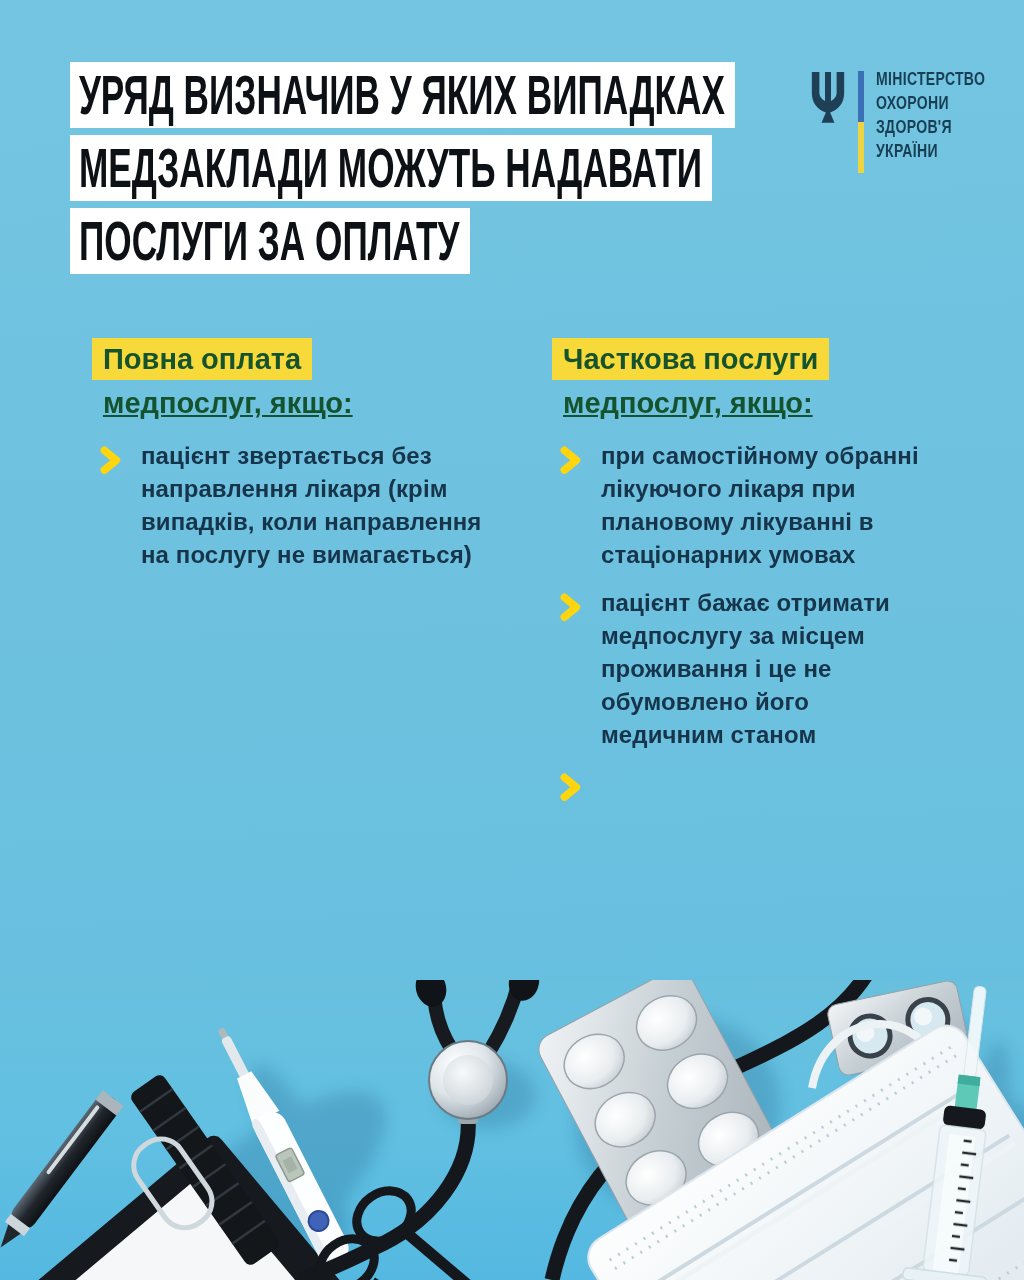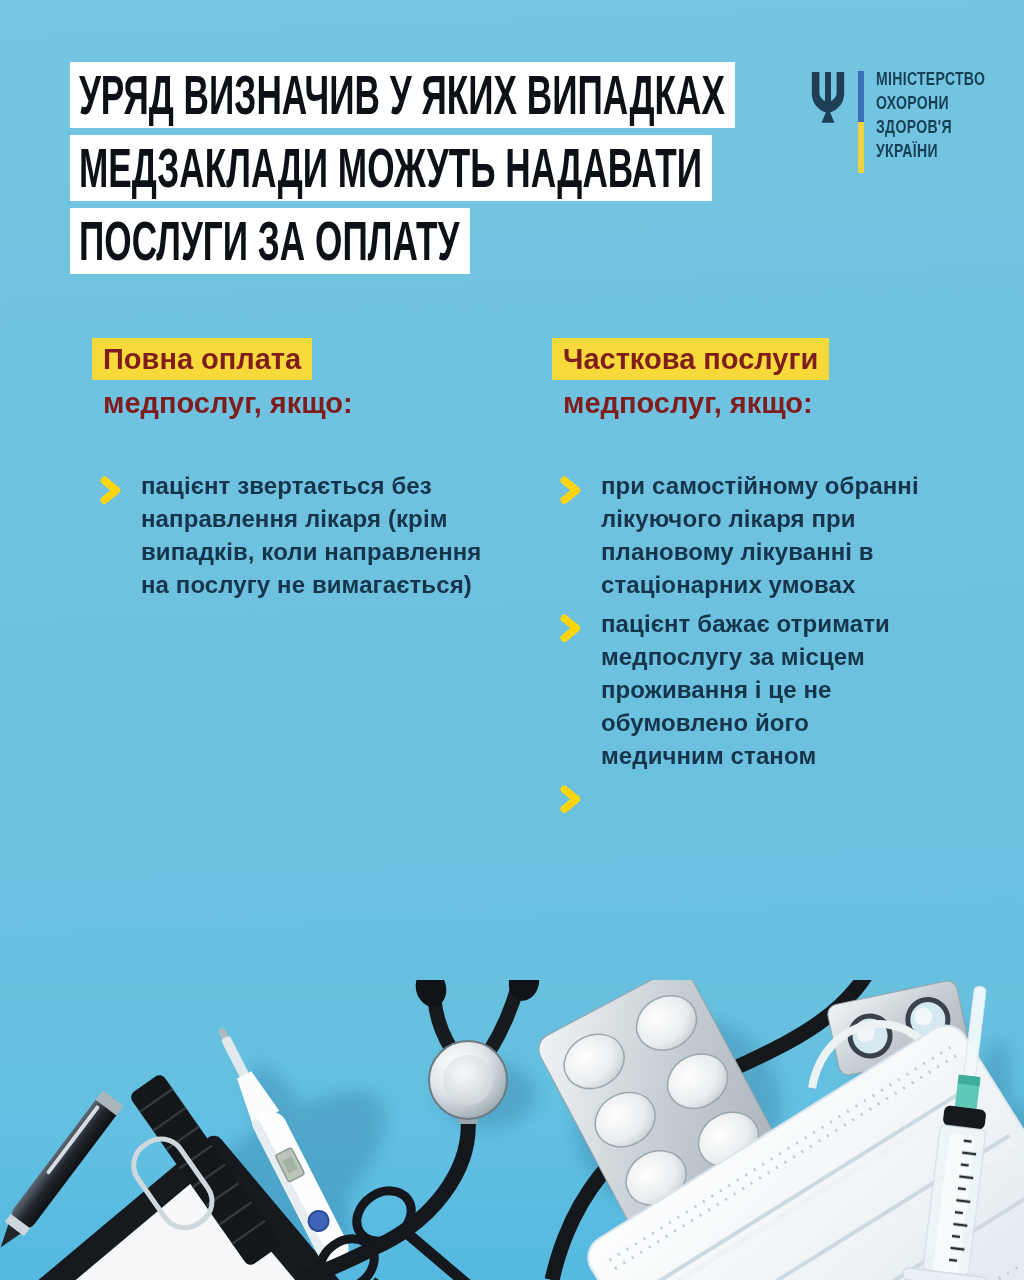--- a/index.html
+++ b/index.html
@@ -29,24 +29,24 @@
     background:linear-gradient(to bottom,#3b70b6 0 50%,#eed443 50% 100%);}
   .logo .org{
     font-weight:bold;font-size:18px;line-height:24px;color:var(--navy);
     letter-spacing:0.4px;transform:scaleX(0.78);transform-origin:left top;
     white-space:pre-line;
   }
   
   .col{position:absolute;top:338px;width:440px;}
   .col.left{left:92px;}
   .col.right{left:552px;}
-  .col-heading{font-weight:bold;font-size:29px;line-height:36px;color:#7f1d1d;}
+  .col-heading{font-weight:bold;font-size:29px;line-height:36px;color:#14532d;}
   .hl{display:inline-block;background:var(--hl);padding:3px 11px;}
-  .heading-rest{display:block;padding-left:11px;margin-top:5px;}
-  .list{margin-top:48px;display:flex;flex-direction:column;gap:6px;padding-left:8px;}
+  .heading-rest{display:block;padding-left:11px;margin-top:5px;text-decoration:underline;}
+  .list{margin-top:18px;display:flex;flex-direction:column;gap:15px;padding-left:8px;}
   .item{display:flex;align-items:flex-start;}
   .chev{flex:0 0 24px;margin-top:7px;margin-right:17px;}
   .item-text{
     font-weight:bold;font-size:24px;line-height:33px;color:var(--ink);
     white-space:pre-line;letter-spacing:0.1px;
   }
   
   .photo{position:absolute;left:0;top:980px;width:1024px;height:300px;}
 </style>
 </head>

